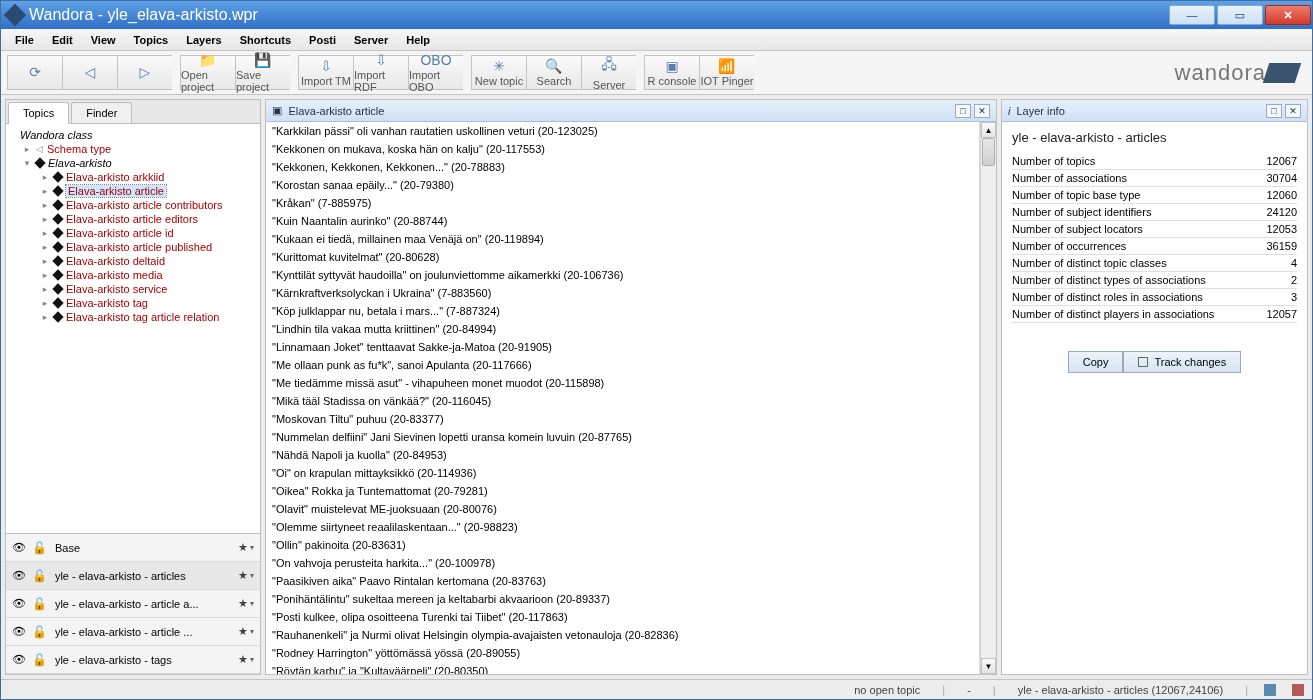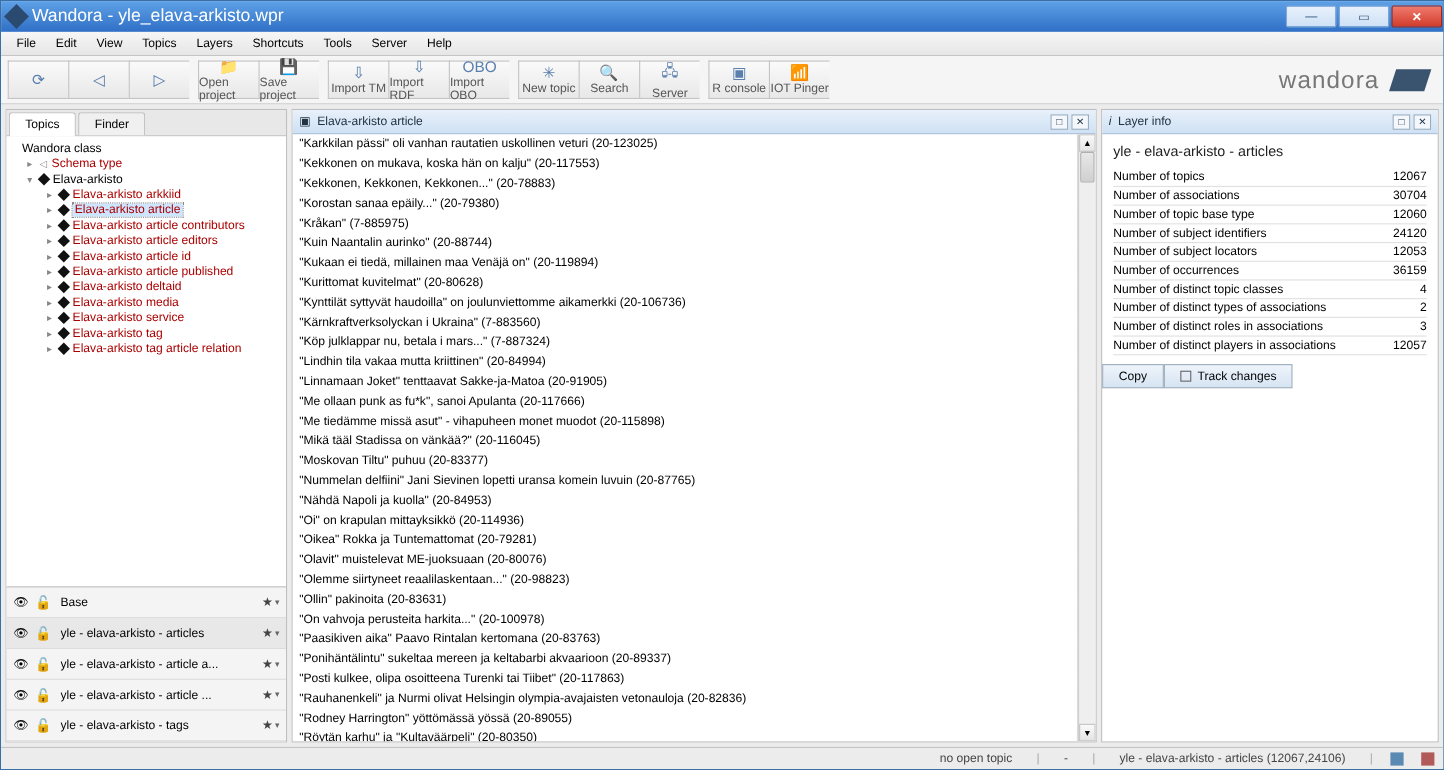--- a/index.html
+++ b/index.html
@@ -9,47 +9,47 @@
 .window { width: 1313px; height: 700px; background: #fff; display: flex; flex-direction: column; border: 1px solid #3a6ea5; }
 .titlebar { height: 28px; background: linear-gradient(#5fa1e6,#2f6fc6); display: flex; align-items: center; color: #fff; padding-left: 6px; }
 .titlebar .app-icon { width: 16px; height: 16px; background: #2b4a6f; margin-right: 6px; transform: rotate(45deg); }
 .titlebar .title { flex: 1; font-size: 16px; }
 .titlebar .win-btns { display: flex; }
 .titlebar .win-btn { width: 46px; height: 20px; margin: 4px 1px; background: linear-gradient(#e8f1fb,#cde1f6); border: 1px solid #7fa7d6; border-radius: 2px; display: flex; align-items: center; justify-content: center; color: #2b4b70; }
 .titlebar .win-btn.close { background: linear-gradient(#f07a6e,#d13c2b); border-color: #a12819; color: #fff; font-weight: bold; }
 
 
 .menubar { height: 22px; background: linear-gradient(#f6f6f6,#e6e6e6); border-bottom: 1px solid #c4c4c4; display: flex; align-items: center; padding-left: 6px; gap: 2px; }
-.menubar .menu-item { padding: 3px 8px; cursor: default; }
+.menubar .menu-item { padding: 3px 8px; cursor: default; font-weight: bold; }
 
 
 .toolbar { height: 44px; background: #f5f5f5; border-bottom: 1px solid #c4c4c4; display: flex; align-items: stretch; padding: 4px 6px; gap: 0; }
 .toolbar .tool-btn { width: 55px; border: 1px solid #c4c4c4; border-right: none; background: linear-gradient(#fafafa,#e8e8e8); display: flex; flex-direction: column; align-items: center; justify-content: center; font-size: 9px; color: #555; cursor: default; }
 .toolbar .tool-btn:last-of-type { border-right: 1px solid #c4c4c4; }
 .toolbar .tool-btn .ico { font-size: 14px; color: #5a7fad; margin-bottom: 1px; }
 .toolbar .sep { width: 8px; }
 .toolbar .tool-btn.group-start { border-left: 1px solid #c4c4c4; }
-.toolbar .brand { margin-left: auto; display: flex; align-items: center; gap: 12px; padding-right: 8px; color: #777; }
+.toolbar .brand { margin-left: auto; display: flex; align-items: center; gap: 0; padding-right: 8px; color: #777; }
 .toolbar .brand span { font-size: 22px; letter-spacing: 1px; }
 .toolbar .brand .logo { width: 32px; height: 20px; background: #3a5470; transform: skewX(-18deg); }
 
 
 .main { flex: 1; display: flex; background: #ececec; padding: 4px; gap: 4px; overflow: hidden; }
 
 
 .left-panel { width: 256px; display: flex; flex-direction: column; background: #fff; border: 1px solid #bfbfbf; }
 .tabs { display: flex; border-bottom: 1px solid #bfbfbf; background: #e8e8e8; }
 .tab { padding: 4px 14px; border: 1px solid #bfbfbf; border-bottom: none; margin-top: 2px; margin-left: 2px; background: #f0f0f0; border-radius: 3px 3px 0 0; }
 .tab.active { background: #fff; font-weight: normal; margin-bottom: -1px; }
 .tree { flex: 1; overflow: auto; padding: 4px 2px; background: #fff; }
 .tree-row { white-space: nowrap; padding: 1px 0 1px 4px; cursor: default; display: flex; align-items: center; }
 .tree-row .caret { width: 10px; display: inline-block; color: #888; font-size: 9px; text-align: center; }
 .tree-row .bullet { width: 8px; height: 8px; display: inline-block; background: #111; transform: rotate(45deg); margin: 0 4px; }
 .tree-row .lbl { color: #a00; }
-.tree-row .lbl.black { color: #000; }
+.tree-row .lbl.black { color: #000; font-style: italic; }
 .tree-row.depth0 { padding-left: 2px; }
 .tree-row.depth1 { padding-left: 14px; }
 .tree-row.depth2 { padding-left: 32px; }
 .tree-row .sel { background: #cde5ff; outline: 1px dotted #888; padding: 0 2px; }
 
 .layers { border-top: 1px solid #bfbfbf; background: #f4f4f4; }
 .layer-row { display: flex; align-items: center; height: 28px; padding: 0 6px; border-bottom: 1px solid #dcdcdc; }
 .layer-row.sel { background: #e8e8e8; }
 .layer-row .eye { margin-right: 6px; }
 .layer-row .lock { margin-right: 8px; font-size: 12px; }
@@ -72,21 +72,21 @@
 .scrollbar .thumb { position: absolute; left: 1px; right: 1px; top: 0; height: 28px; background: linear-gradient(#e8e8e8,#cfcfcf); border: 1px solid #b0b0b0; border-radius: 2px; }
 .scrollbar .arrow.bottom { position: absolute; bottom: 0; width: 100%; }
 
 
 .right-panel { width: 307px; display: flex; flex-direction: column; border: 1px solid #bfbfbf; background: #fff; }
 .info-title { font-size: 13px; padding: 8px 10px 8px 10px; color: #222; }
 .info-table { padding: 0 10px; }
 .info-row { display: flex; border-bottom: 1px solid #e0e0e0; padding: 2px 0; }
 .info-row .k { flex: 1; }
 .info-row .v { text-align: right; }
-.info-btns { display: flex; gap: 0; justify-content: flex-start; margin-top: 8px; }
+.info-btns { display: flex; gap: 0; justify-content: center; margin-top: 28px; }
 .info-btn { padding: 4px 14px; border: 1px solid #9ab; background: linear-gradient(#eef4fb,#d6e4f2); cursor: default; display: flex; align-items: center; gap: 6px; }
 .chk { width: 10px; height: 10px; border: 1px solid #666; display: inline-block; }
 
 
 .statusbar { height: 20px; background: #ececec; border-top: 1px solid #c4c4c4; display: flex; align-items: center; padding: 0 8px; color: #444; gap: 16px; }
 .statusbar .spacer { flex: 1; }
 .statusbar .seg { padding: 0 6px; }
 .statusbar .div { color: #aaa; }
 .statusbar .sicon { width: 12px; height: 12px; background: #b25a5a; display: inline-block; }
 .statusbar .sicon2 { width: 12px; height: 12px; background: #5a8ab2; display: inline-block; }
@@ -108,21 +108,21 @@
     </div>
   </div>
 
   <div class="menubar" id="menubar">
       <div class="menu-item">File</div>
       <div class="menu-item">Edit</div>
       <div class="menu-item">View</div>
       <div class="menu-item">Topics</div>
       <div class="menu-item">Layers</div>
       <div class="menu-item">Shortcuts</div>
-      <div class="menu-item">Tools</div>
+      <div class="menu-item">Posti</div>
       <div class="menu-item">Server</div>
       <div class="menu-item">Help</div>
     </div>
 
   <div class="toolbar" id="toolbar">
     <div class="tool-btn group-start">
         <div class="ico">⟳</div>
         <div></div>
       </div>
       <div class="tool-btn">

